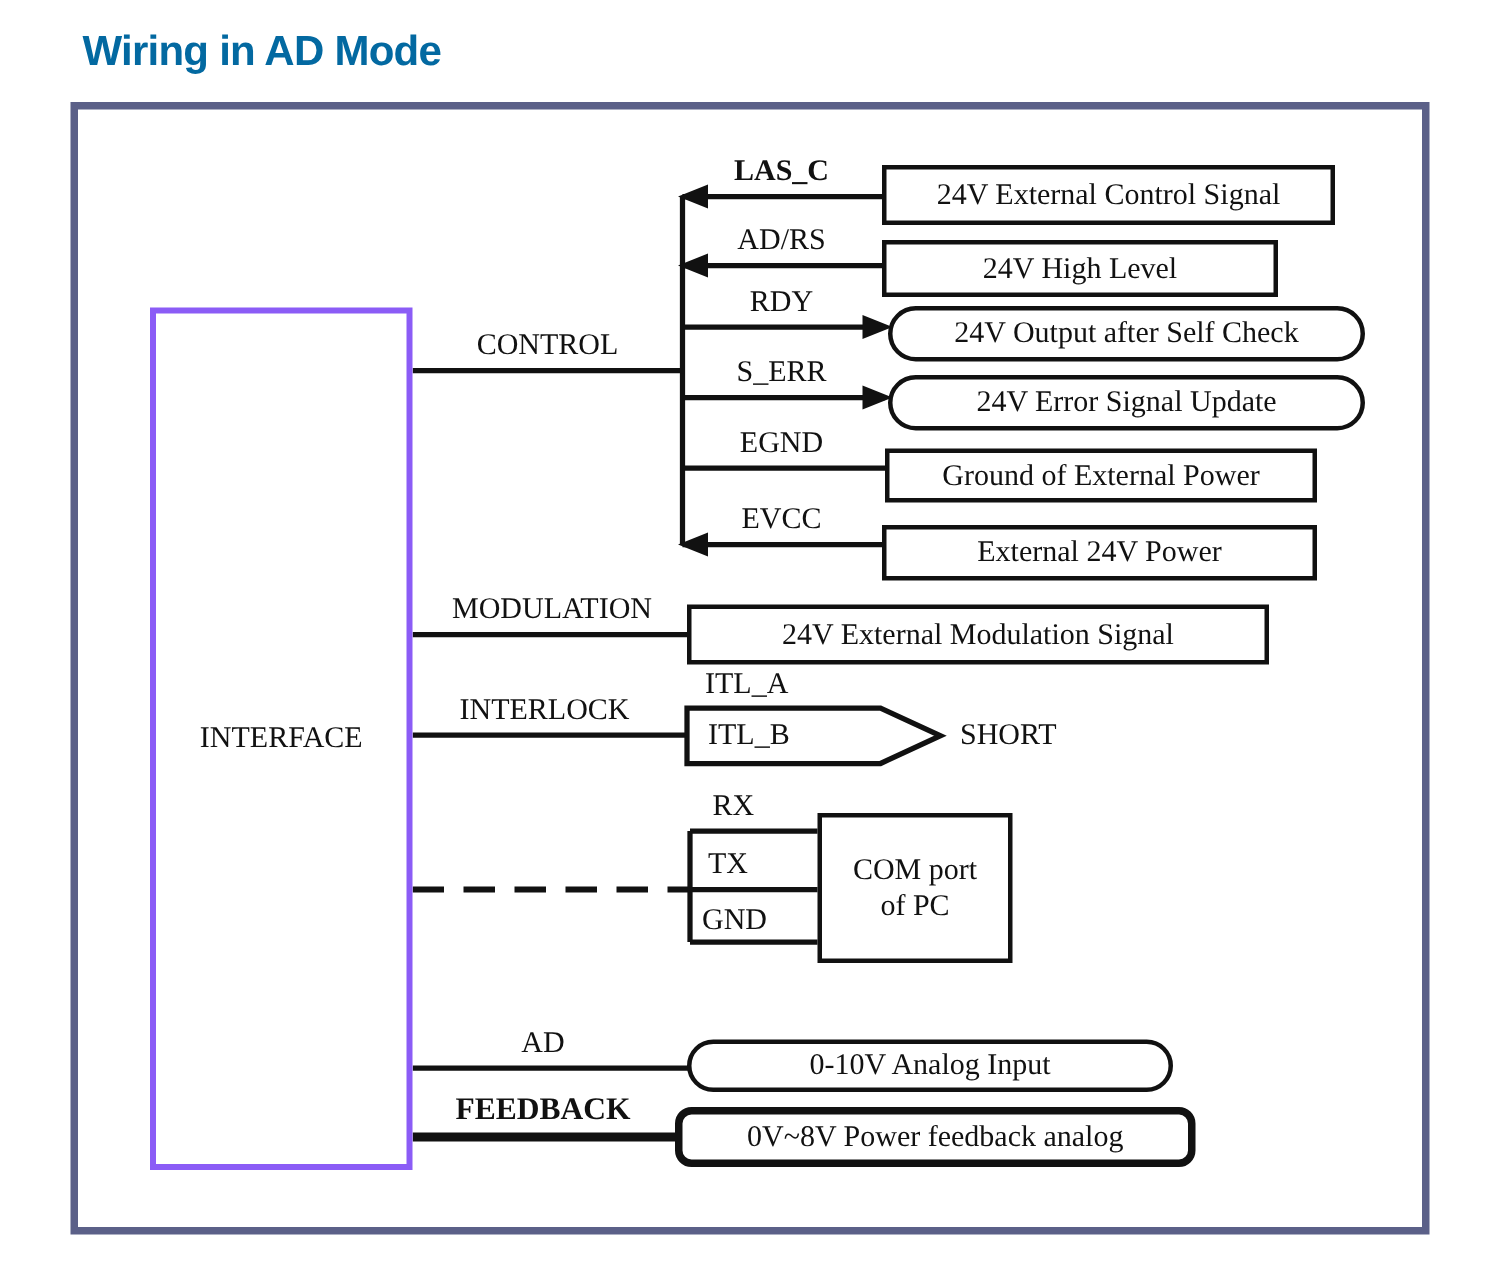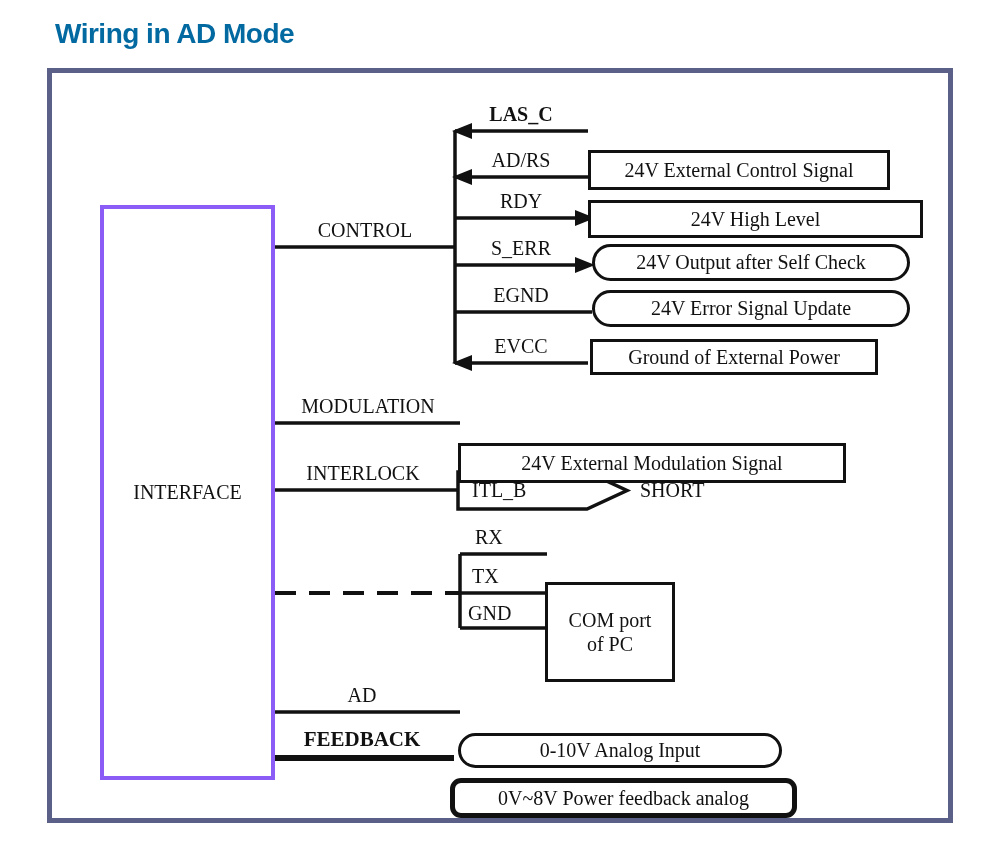--- a/index.html
+++ b/index.html
@@ -8,21 +8,21 @@
   .title{position:absolute;left:55px;top:18px;
          font-family:"Liberation Sans","DejaVu Sans",sans-serif;
          font-size:28px;font-weight:700;color:#0369a1;letter-spacing:-0.5px;}
   .frame{position:absolute;left:47px;top:68px;width:896px;height:745px;
          border:5px solid #5b6088;background:#ffffff;}
   .lbl{position:absolute;white-space:nowrap;font-size:20px;line-height:22px;color:#111;}
   .lbl.center{transform:translateX(-50%);}
   .lbl.bold{font-weight:700;}
   .node{position:absolute;box-sizing:border-box;border:3px solid #111;background:#fff;
         display:flex;align-items:center;justify-content:center;
-        font-size:20px;text-align:center;white-space:nowrap;margin-top:40px;}
+        font-size:20px;text-align:center;white-space:nowrap;}
   .node.round{border-radius:20px;}
   .node.thick{border-width:5px;border-radius:11px;}
   .iface{position:absolute;box-sizing:border-box;border:4px solid #8b5cf6;background:#fff;
          display:flex;align-items:center;justify-content:center;font-size:20px;}
   .com{flex-direction:column;line-height:24px;}
   svg.wires{position:absolute;left:0;top:0;}
 </style>
 </head>
 <body>
 
@@ -90,24 +90,25 @@
 
   <div class="lbl" style="left:418px;top:372px;">ITL_A</div>
   <div class="lbl" style="left:420px;top:406px;">ITL_B</div>
   <div class="lbl" style="left:588px;top:406px;">SHORT</div>
 
   <div class="lbl" style="left:423px;top:453px;">RX</div>
   <div class="lbl" style="left:420px;top:492px;">TX</div>
   <div class="lbl" style="left:416px;top:529px;">GND</div>
 
   <div class="node" style="left:536px;top:37px;width:302px;height:40px;">24V External Control Signal</div>
-  <div class="node" style="left:536px;top:87px;width:335px;height:38px;">24V High Level</div>
+  <div class="node" style="left:536px;top:87px;width:264px;height:38px;">24V High Level</div>
   <div class="node round" style="left:540px;top:131px;width:318px;height:37px;">24V Output after Self Check</div>
   <div class="node round" style="left:540px;top:177px;width:318px;height:37px;">24V Error Signal Update</div>
   <div class="node" style="left:538px;top:226px;width:288px;height:36px;">Ground of External Power</div>
+  <div class="node" style="left:536px;top:277px;width:290px;height:37px;">External 24V Power</div>
   <div class="node" style="left:406px;top:330px;width:388px;height:40px;">24V External Modulation Signal</div>
 
   <div class="node com" style="left:493px;top:469px;width:130px;height:100px;">
     <div>COM port</div>
     <div>of PC</div>
   </div>
 
   <div class="node round" style="left:406px;top:620px;width:324px;height:35px;border-radius:18px;">0-10V Analog Input</div>
   <div class="node thick" style="left:398px;top:665px;width:347px;height:40px;">0V~8V Power feedback analog</div>
 

